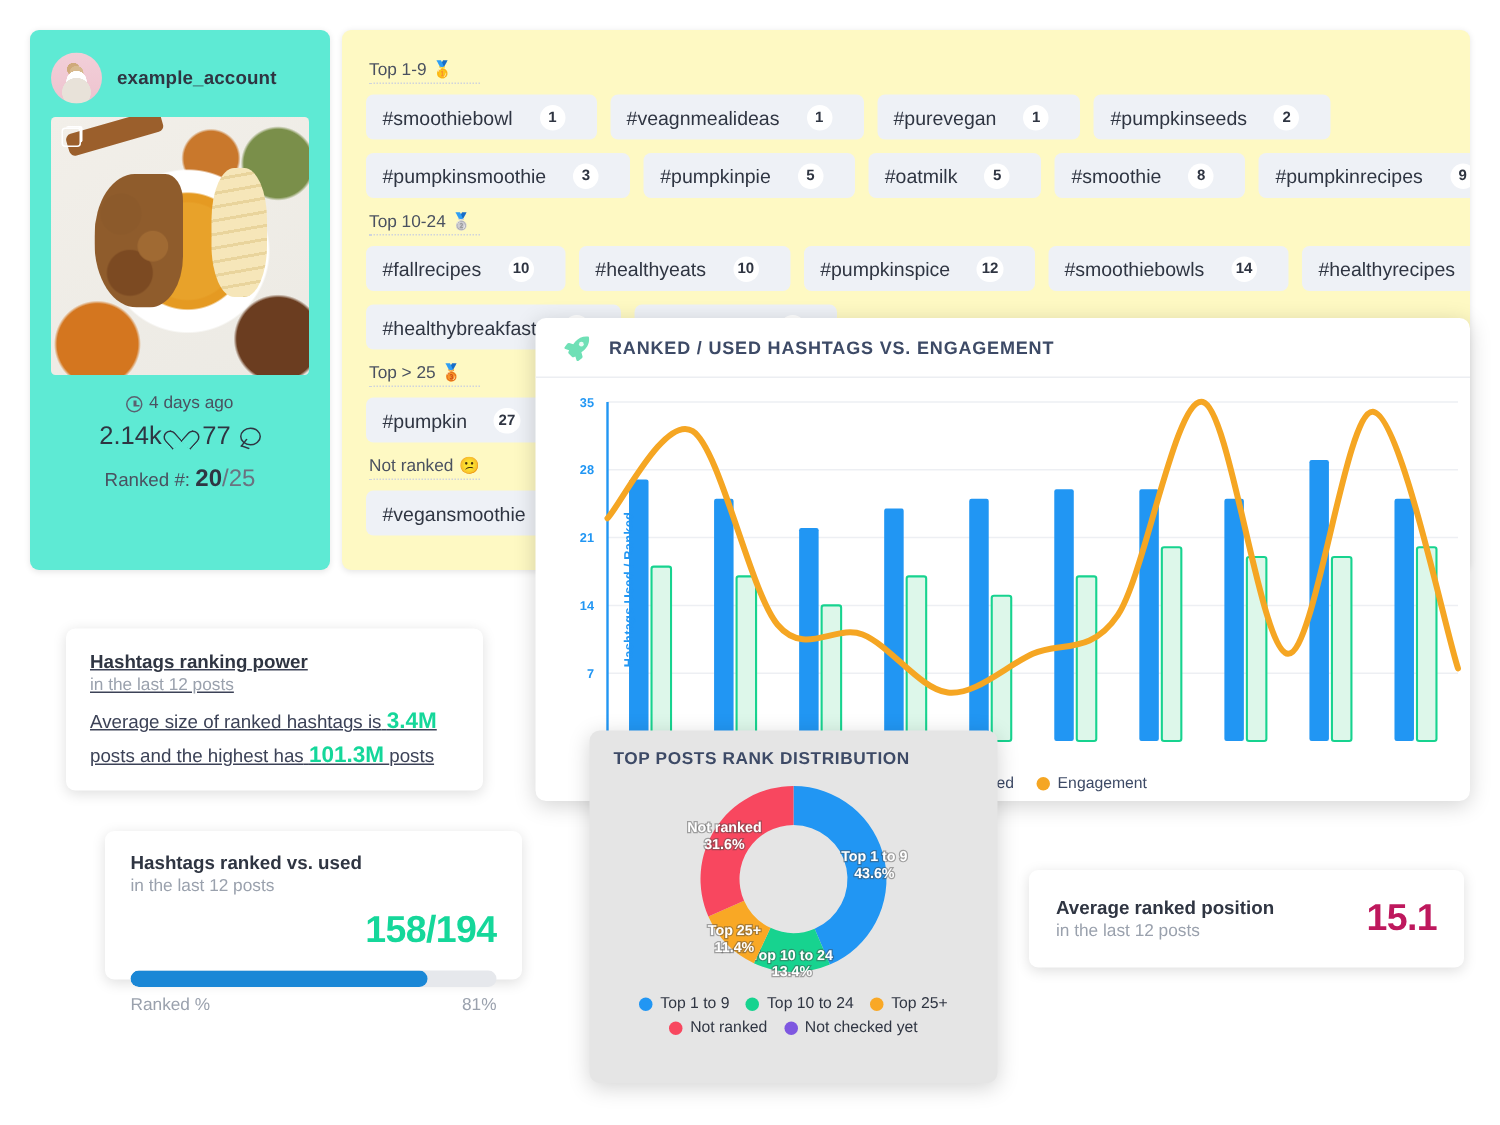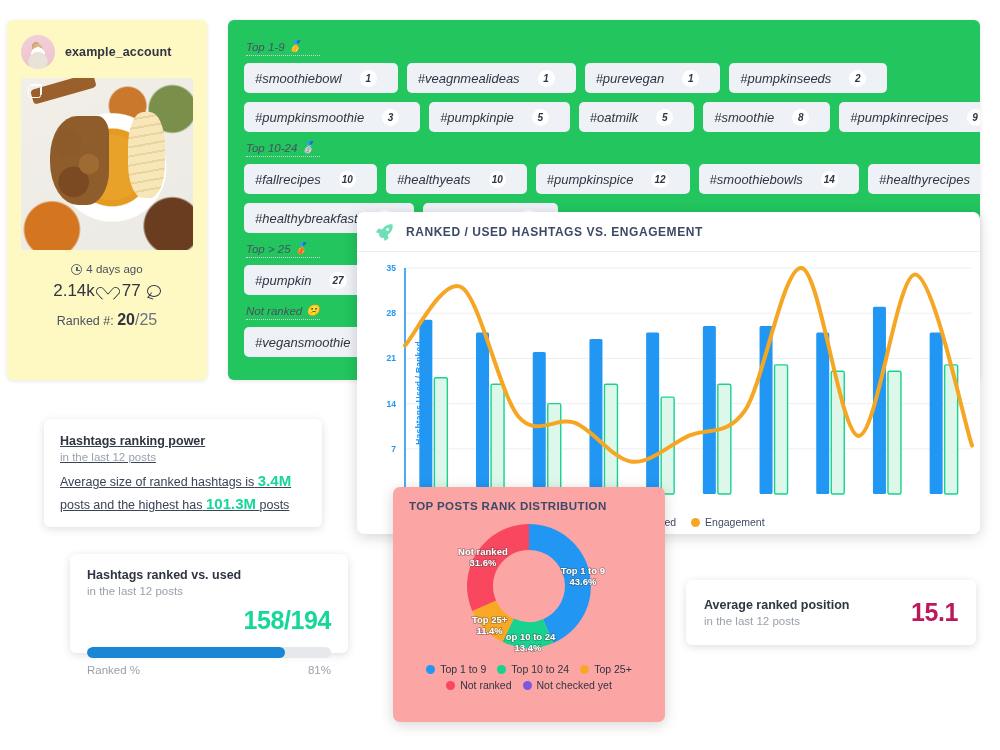--- a/index.html
+++ b/index.html
@@ -7,22 +7,22 @@
   body {
     width:1000px; height:750px; position:relative;
     background:#ffffff;
     font-family:"Liberation Sans", sans-serif;
     color:#3c4257;
     overflow:hidden;
   }
 
   
   #post-card {
-    position:absolute; left:7px; top:20px; width:200px; height:360px;
-    background:#fef9c3; border-radius:6px;
+    position:absolute; left:20px; top:20px; width:200px; height:360px;
+    background:#5eead4; border-radius:6px;
     box-shadow:0 1px 4px rgba(0,0,0,.10);
     padding:12px 14px;
   }
   .acct-row { display:flex; align-items:center; gap:10px; height:40px; }
   .avatar {
     width:34px; height:34px; border-radius:50%;
     background:
       radial-gradient(circle at 50% 78%, #e8e2d9 0 30%, transparent 31%),
       radial-gradient(circle at 50% 56%, #ffffff 0 26%, transparent 27%),
       radial-gradient(circle at 50% 40%, #d7b98e 0 17%, transparent 18%),
@@ -94,23 +94,23 @@
     border-left:1.5px solid #2f3542; border-bottom:1.5px solid #2f3542;
     transform:rotate(20deg) skewX(-18deg);
   }
   .ranked-row { text-align:center; font-size:12.5px; color:#4a5160; margin-top:10px; }
   .ranked-row b { font-size:16px; color:#2f3542; font-weight:700; }
   .ranked-row .tot { color:#6b7280; font-size:16px; }
 
   
   #hashtag-panel {
     position:absolute; left:228px; top:20px; width:752px; height:360px;
-    background:#22c55e; border-radius:6px;
+    background:#fef9c3; border-radius:6px;
     box-shadow:0 1px 4px rgba(0,0,0,.10);
-    padding:14px 16px; overflow:hidden;font-style:italic;
+    padding:14px 16px; overflow:hidden;
   }
   .grp-label {
     font-size:11.5px; color:#4a5160; margin:6px 0 2px 2px;
     display:flex; align-items:center; gap:4px;
   }
   .grp-label .medal { font-size:11px; }
   .grp-underline { border-bottom:1.5px dotted #cfd4dc; width:74px; margin:0 0 7px 2px; }
   .pill-row { display:flex; gap:9px; margin-bottom:9px; flex-wrap:nowrap; }
   .pill {
     background:#eef1f6; border-radius:5px; height:30px;
@@ -146,21 +146,21 @@
     position:absolute; left:0; right:0; bottom:6px;
     display:flex; justify-content:center; gap:15px;
     font-size:10.5px; color:#3d4a66;
   }
   .legend-item { display:flex; align-items:center; gap:5px; }
   .dot { width:9px; height:9px; border-radius:50%; display:inline-block; }
 
   
   #donut-card {
     position:absolute; left:393px; top:487px; width:272px; height:235px;
-    background:#fca5a5; border-radius:7px;
+    background:#e5e5e5; border-radius:7px;
     box-shadow:0 3px 14px rgba(0,0,0,.17);
     padding:13px 16px 8px;
   }
   .donut-title { font-size:11.5px; font-weight:700; color:#3d4a66; letter-spacing:.4px; }
   .donut-wrap { position:relative; height:145px; margin-top:4px; }
   .donut-legend {
     display:flex; flex-wrap:wrap; justify-content:center;
     gap:4px 11px; font-size:10.5px; color:#2f3542; margin-top:2px;
   }
 

